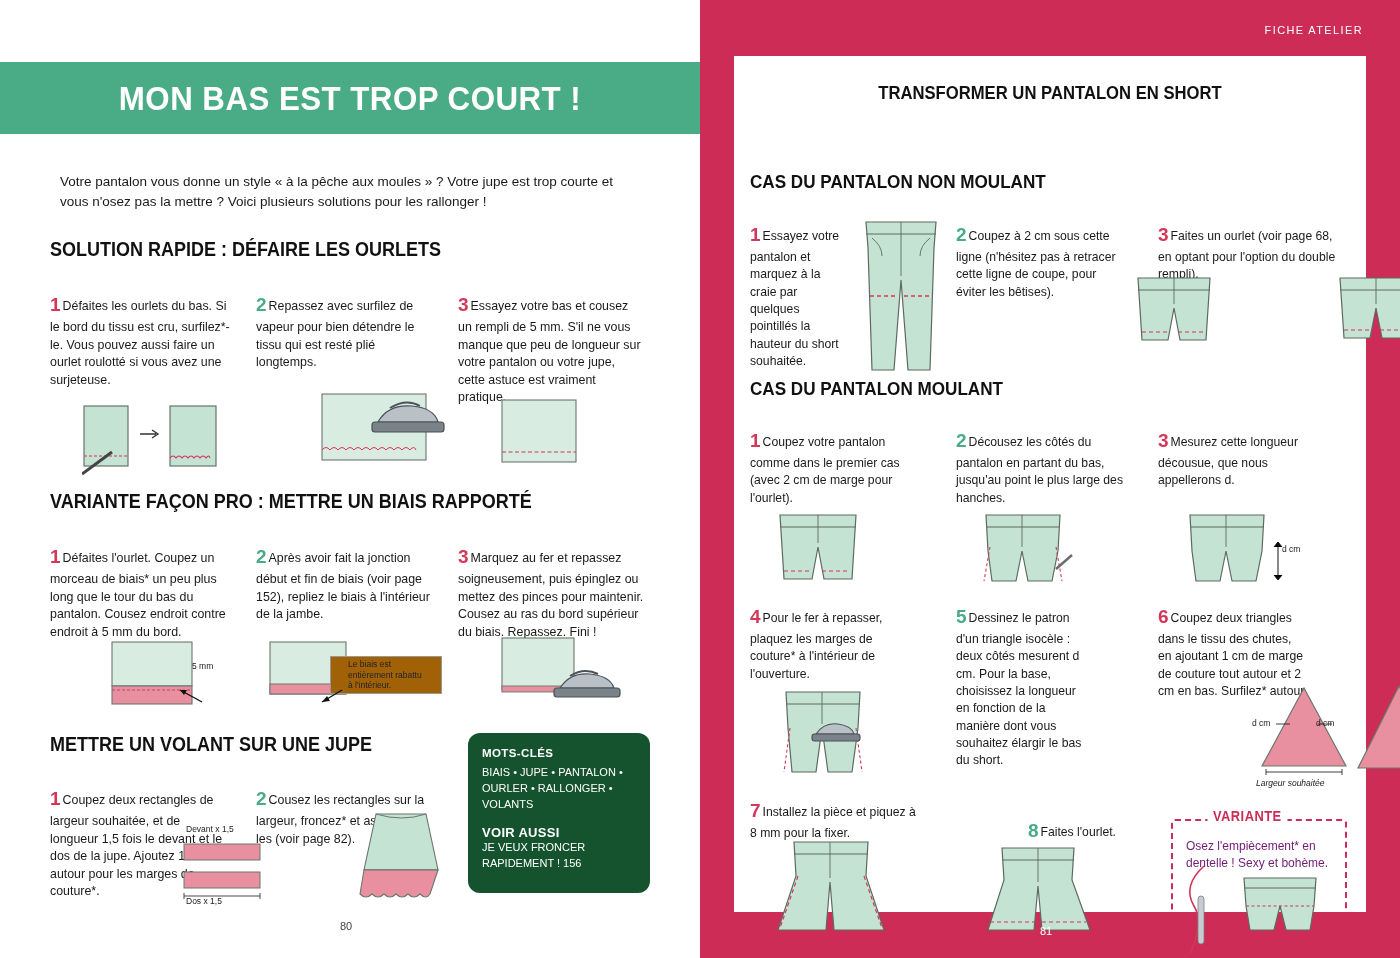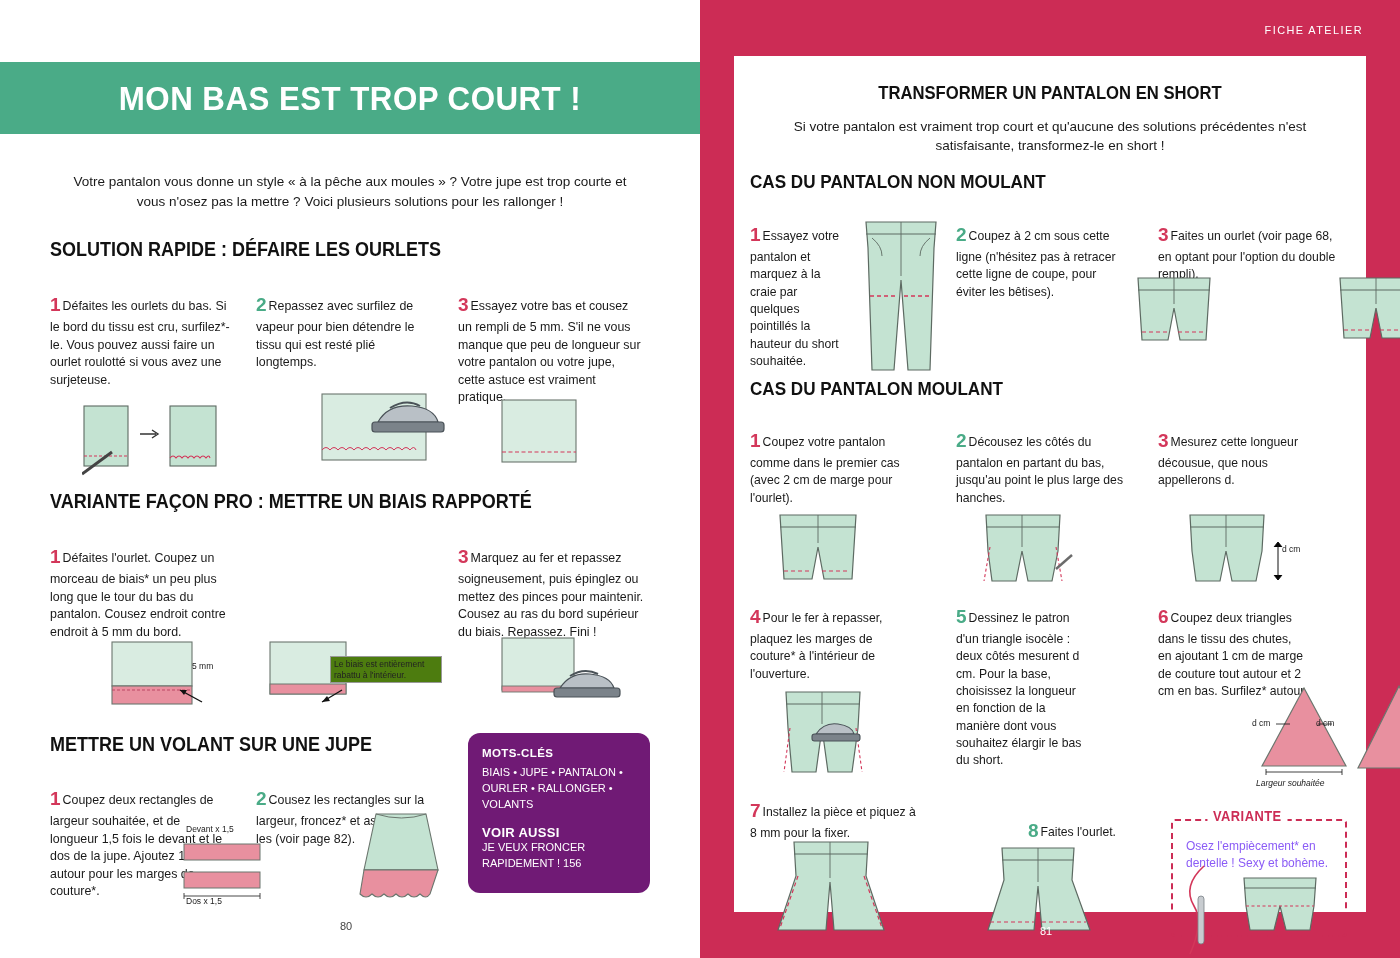--- a/index.html
+++ b/index.html
@@ -23,41 +23,41 @@
   }
   .band-title {
     position:absolute; left:0; top:62px; width:700px; height:72px;
     display:flex; align-items:center; justify-content:center;
     color:#ffffff; font-weight:bold; font-size:34px; letter-spacing:0.5px;
     font-family:"Liberation Sans", sans-serif;
     transform:scaleX(0.92); transform-origin:center;
   }
   .intro {
     position:absolute; left:60px; top:172px; width:580px;
-    text-align:center; font-size:13.5px; line-height:1.45; color:#1a1a1a;
+    text-align:left; font-size:13.5px; line-height:1.45; color:#1a1a1a;
   }
   .sec-head {
     position:absolute; font-weight:bold; font-size:20px; color:#111;
     transform:scaleX(0.9); transform-origin:left center; white-space:nowrap;
   }
   .lp-col { position:absolute; font-size:12.4px; line-height:1.42; color:#1a1a1a; }
   .num { font-weight:bold; font-size:19px; vertical-align:-1px; margin-right:2px; }
   .num-red { color:#d3375a; }
   .num-green { color:#4aab87; }
 
   .page-num {
     position:absolute; font-size:11px; color:#444;
   }
 
   
   .kw-box {
     position:absolute; left:468px; top:733px; width:182px; height:160px;
     background:#c9days; border-radius:12px;
   }
-  .kw-box { background:#701a75; }
+  .kw-box { background:#14532d; }
   .kw-inner { padding:14px 14px 10px 14px; color:#fff; }
   .kw-title { font-weight:bold; font-size:11.5px; letter-spacing:0.4px; margin-bottom:6px; }
   .kw-text { font-size:11px; line-height:1.45; }
   .kw-sub { font-weight:bold; font-size:13px; margin-top:12px; letter-spacing:0.3px; }
 
   
   .page-right {
     width:700px; height:958px; background:#cc2c55; position:relative;
   }
   .rp-header {
@@ -86,27 +86,27 @@
     position:absolute; left:437px; top:763px; width:176px; height:118px;
     border:2px dashed #cc2c55; border-radius:4px;
   }
   .variante-label {
     position:absolute; left:470px; top:752px; background:#ffffff; padding:0 6px;
     color:#cc2c55; font-weight:bold; font-size:14px; letter-spacing:0.5px;
     transform:scaleX(0.92);
   }
   .variante-text {
     position:absolute; left:452px; top:782px; width:152px;
-    font-size:12px; line-height:1.4; color:#8b5cf6;
+    font-size:12px; line-height:1.4; color:#701a75;
   }
 
   
   .ill { position:absolute; }
   .tiny { font-size:8.5px; color:#222; line-height:1.25; }
-  .tinybox { position:absolute; background:#4d7c0f; border:1px solid #999; padding:2px 3px; }
+  .tinybox { position:absolute; background:#a16207; border:1px solid #999; padding:2px 17px; }
   svg { display:block; }
 </style>
 </head>
 <body>
 
 <div class="spread">
 
   <div class="page-left">
 
     <div class="band-green"></div>
@@ -152,20 +152,23 @@
         <rect x="2" y="2" width="74" height="62" fill="#d9ece1" stroke="#6b766e" stroke-width="1.1"></rect>
         <path d="M2 54 h74" stroke="#d3375a" stroke-width="1.2" stroke-dasharray="4 2.5"></path>
       </svg>
     </div>
 
     <div class="sec-head" style="left:50px; top:490px;">VARIANTE FAÇON PRO : METTRE UN BIAIS RAPPORTÉ</div>
 
     <div class="lp-col" style="left:50px; top:544px; width:186px;">
       <span class="num num-red">1</span><span>Défaites l'ourlet. Coupez un morceau de biais* un peu plus long que le tour du bas du pantalon. Cousez endroit contre endroit à 5 mm du bord.</span>
     </div>
+    <div class="lp-col" style="left:256px; top:544px; width:178px;">
+      <span class="num num-green">2</span><span>Après avoir fait la jonction début et fin de biais (voir page 152), repliez le biais à l'intérieur de la jambe.</span>
+    </div>
     <div class="lp-col" style="left:458px; top:544px; width:190px;">
       <span class="num num-red">3</span><span>Marquez au fer et repassez soigneusement, puis épinglez ou mettez des pinces pour maintenir. Cousez au ras du bord supérieur du biais. Repassez. Fini !</span>
     </div>
 
     <div class="ill" style="left:110px; top:640px;">
       <svg width="140" height="70" viewBox="0 0 140 70">
         <rect x="2" y="2" width="80" height="44" fill="#d9ece1" stroke="#6b766e" stroke-width="1.1"></rect>
         <rect x="2" y="46" width="80" height="18" fill="#e8909f" stroke="#6b766e" stroke-width="1.1"></rect>
         <path d="M2 50 h80" stroke="#b8405e" stroke-width="0.9" stroke-dasharray="3 2"></path>
         <path d="M92 62 L70 50" stroke="#111" stroke-width="1.4" fill="none"></path>
@@ -236,21 +239,20 @@
     </div>
 
     <div class="page-num" style="left:340px; top:920px;">80</div>
   </div>
 
   <div class="page-right">
     <div class="rp-header">FICHE ATELIER</div>
 
     <div class="rp-card">
       <div class="rp-title">TRANSFORMER UN PANTALON EN SHORT</div>
-      <div class="rp-sub">Si votre pantalon est vraiment trop court et qu'aucune des solutions précédentes n'est satisfaisante, transformez-le en short !</div>
 
       <div class="rp-head" style="left:16px; top:115px;">CAS DU PANTALON NON MOULANT</div>
 
       <div class="rp-col" style="left:16px; top:166px; width:100px;">
         <span class="num num-red">1</span><span>Essayez votre pantalon et marquez à la craie par quelques pointillés la hauteur du short souhaitée.</span>
       </div>
       <div class="rp-col" style="left:222px; top:166px; width:170px;">
         <span class="num num-green">2</span><span>Coupez à 2 cm sous cette ligne (n'hésitez pas à retracer cette ligne de coupe, pour éviter les bêtises).</span>
       </div>
       <div class="rp-col" style="left:424px; top:166px; width:190px;">

